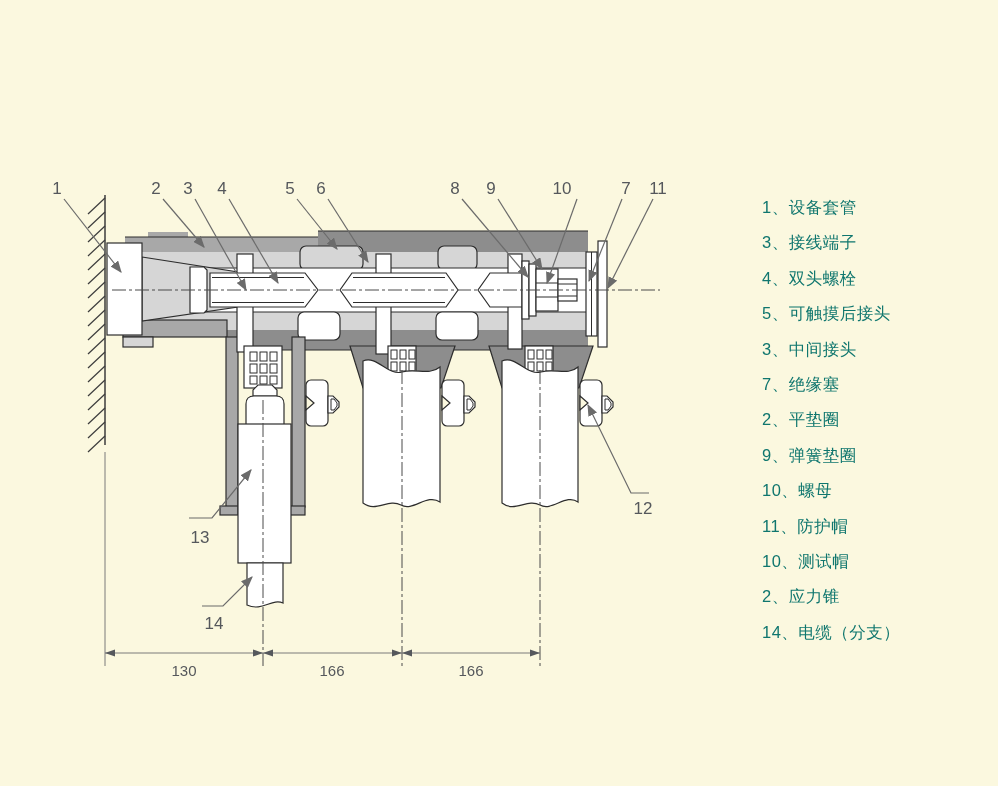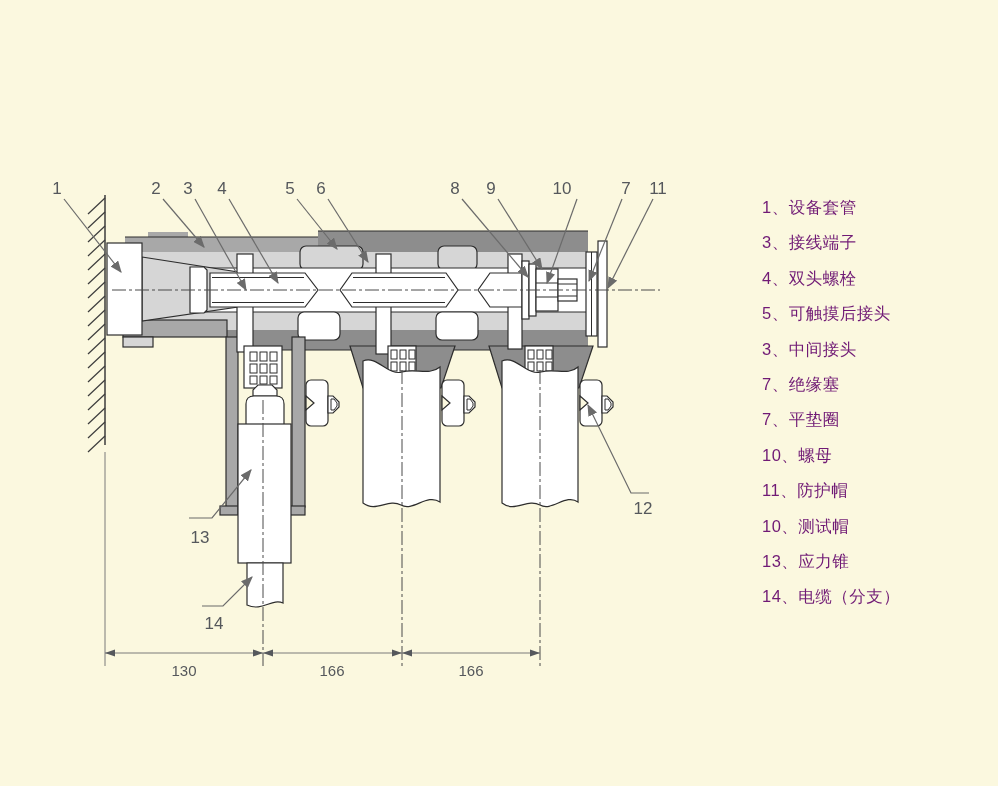--- a/index.html
+++ b/index.html
@@ -25,21 +25,21 @@
   .num{font-size:17px;fill:#55585c;text-anchor:middle;}
   .dim{font-size:15px;fill:#55585c;text-anchor:middle;}
   .arr{fill:#55585c;}
   
   .legend{
     position:absolute;left:762px;top:190px;width:232px;
     list-style:none;margin:0;padding:0;
   }
   .legend li{
     height:35.4px;line-height:35.4px;white-space:nowrap;
-    font-size:16.5px;color:#701a75;letter-spacing:0.5px;
+    font-size:16.5px;color:#0f766e;letter-spacing:0.5px;
   }
 </style>
 </head>
 <body>
 
 <svg width="998" height="786" viewBox="0 0 998 786">
   <defs>
     <marker id="arr" viewBox="0 0 10 8" refX="9" refY="4" markerWidth="10" markerHeight="8" orient="auto">
       <path d="M0,0 L10,4 L0,8 Z" fill="#6b6b6b"></path>
     </marker>
@@ -260,19 +260,20 @@
   </g>
 </svg>
 
 <ul class="legend">
   <li>1、设备套管</li>
   <li>3、接线端子</li>
   <li>4、双头螺栓</li>
   <li>5、可触摸后接头</li>
   <li>3、中间接头</li>
   <li>7、绝缘塞</li>
-  <li>7、平垫圈</li>
+  <li>2、平垫圈</li>
+  <li>9、弹簧垫圈</li>
   <li>10、螺母</li>
   <li>11、防护帽</li>
   <li>10、测试帽</li>
-  <li>13、应力锥</li>
+  <li>2、应力锥</li>
   <li>14、电缆（分支）</li>
 </ul>
 
 </body></html>

